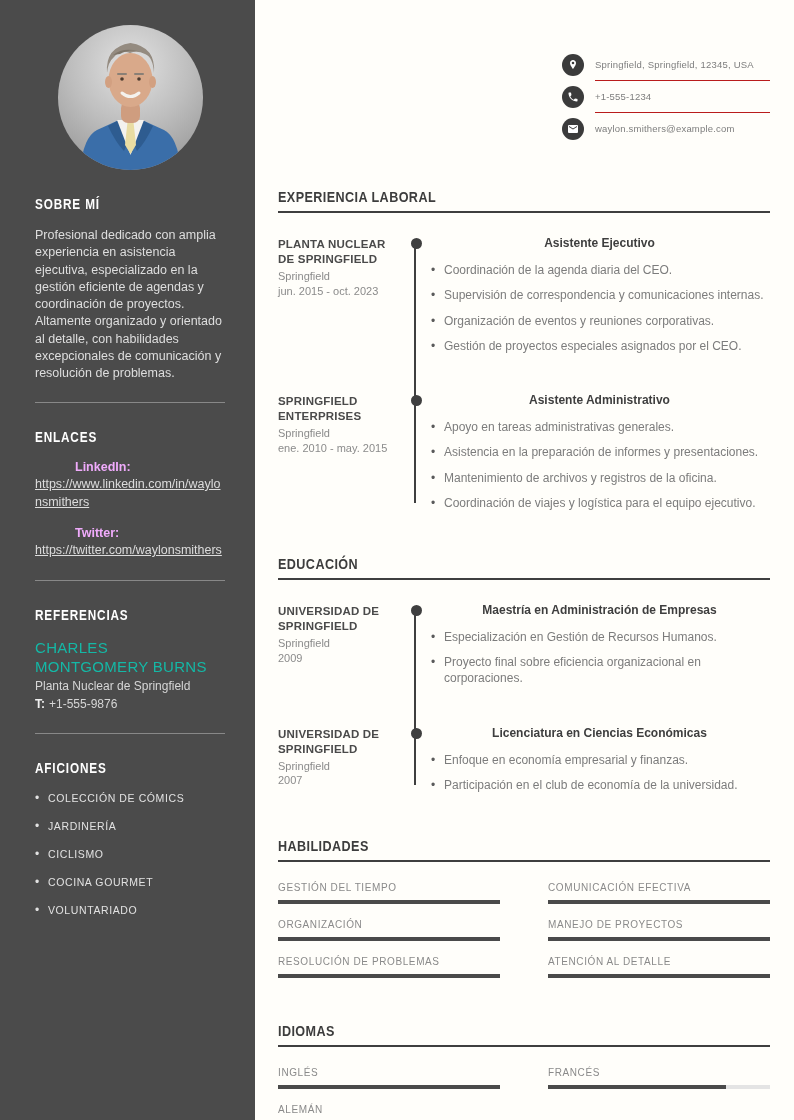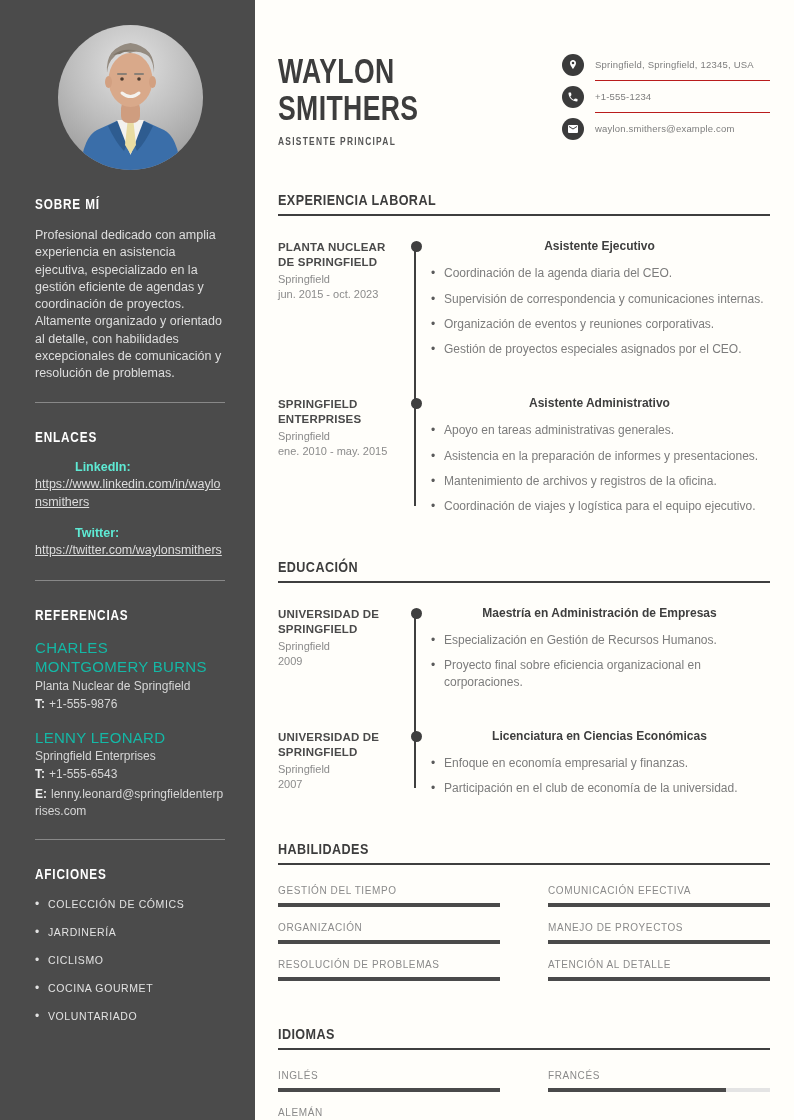--- a/index.html
+++ b/index.html
@@ -27,21 +27,21 @@
     margin:26px 0 0;font-size:14px;font-weight:bold;color:#ffffff;
     letter-spacing:1px;
   }
   .s-about{
     margin:15px 0 0;font-size:12.5px;line-height:1.38;color:#dedede;
   }
   .s-div{
     border:none;border-top:1px solid #888;margin:20px 0 0;
   }
   .link-block{margin-top:15px;}
-  .link-label{font-size:12.5px;font-weight:bold;color:#5eead4;margin-bottom:2px;padding-left:40px;}
+  .link-label{font-size:12.5px;font-weight:bold;color:#f0abfc;margin-bottom:2px;padding-left:40px;}
   .link-url{
     font-size:12.5px;line-height:1.4;color:#dcdcdc;text-decoration:underline;
     word-break:break-all;display:block;cursor:pointer;
   }
   .ref{margin-top:15px;}
   .ref-name{font-size:15px;line-height:1.3;color:#14b8a6;letter-spacing:.3px;}
   .ref-org{font-size:12px;color:#d6d6d6;margin-top:2px;}
   .ref-line{font-size:12px;line-height:1.4;color:#d6d6d6;margin-top:3px;word-break:break-all;}
   .ref-pre{font-weight:bold;color:#f0f0f0;margin-right:4px;}
   .hobbies{list-style:none;margin:10px 0 0;padding:0;}
@@ -164,46 +164,36 @@
     <hr class="s-div">
 
     <h2 class="s-h"><span class="cond">REFERENCIAS</span></h2>
 
     <div class="ref">
       <div class="ref-name">CHARLES MONTGOMERY BURNS</div>
       <div class="ref-org">Planta Nuclear de Springfield</div>
       <div class="ref-line"><span class="ref-pre">T:</span><span>+1-555-9876</span></div>
     </div>
 
-    <div class="ref">
-      <div class="ref-name">LENNY LEONARD</div>
-      <div class="ref-org">Springfield Enterprises</div>
-      <div class="ref-line"><span class="ref-pre">T:</span><span>+1-555-6543</span></div>
-      <div class="ref-line"><span class="ref-pre">E:</span><span>lenny.leonard@springfieldenterprises.com</span></div>
-    </div>
 
     <hr class="s-div">
 
     <h2 class="s-h"><span class="cond">AFICIONES</span></h2>
     <ul class="hobbies">
       <li>COLECCIÓN DE CÓMICS</li>
       <li>JARDINERÍA</li>
       <li>CICLISMO</li>
       <li>COCINA GOURMET</li>
       <li>VOLUNTARIADO</li>
     </ul>
   </aside>
 
   <main class="main">
 
     <div class="hdr">
-      <div>
-        <h1 class="name">WAYLON SMITHERS</h1>
-        <div class="job-title"><span class="cond">ASISTENTE PRINCIPAL</span></div>
-      </div>
       <div class="contact">
         <div class="c-row sep">
           <span class="c-icon">
             <svg viewBox="0 0 24 24">
                 <path d="M12 2C8.7 2 6 4.7 6 8c0 4.5 6 12 6 12s6-7.5 6-12c0-3.3-2.7-6-6-6zm0 8.6A2.6 2.6 0 1 1 12 5.4a2.6 2.6 0 0 1 0 5.2z"></path>
               </svg>
           </span>
           <span class="c-text">Springfield, Springfield, 12345, USA</span>
         </div>
         <div class="c-row sep">

